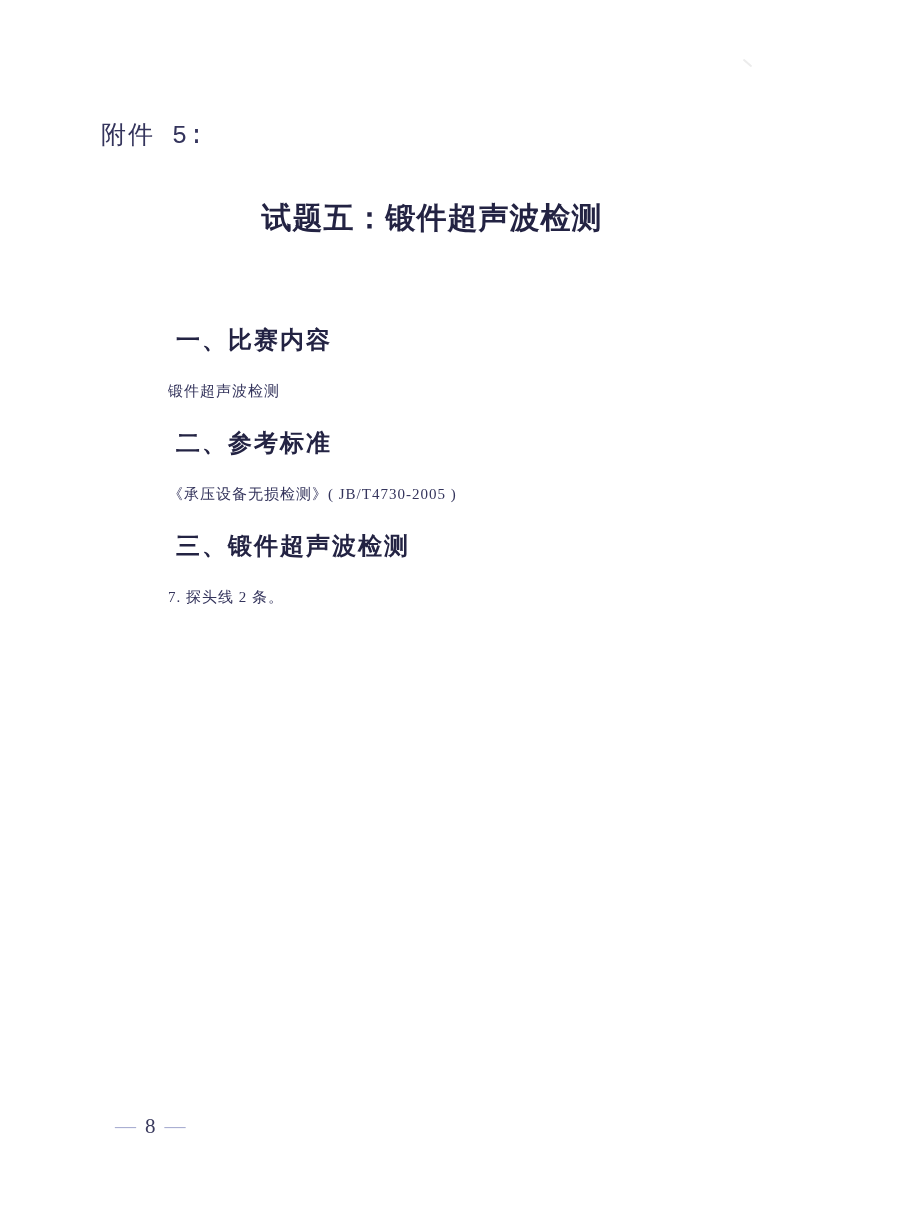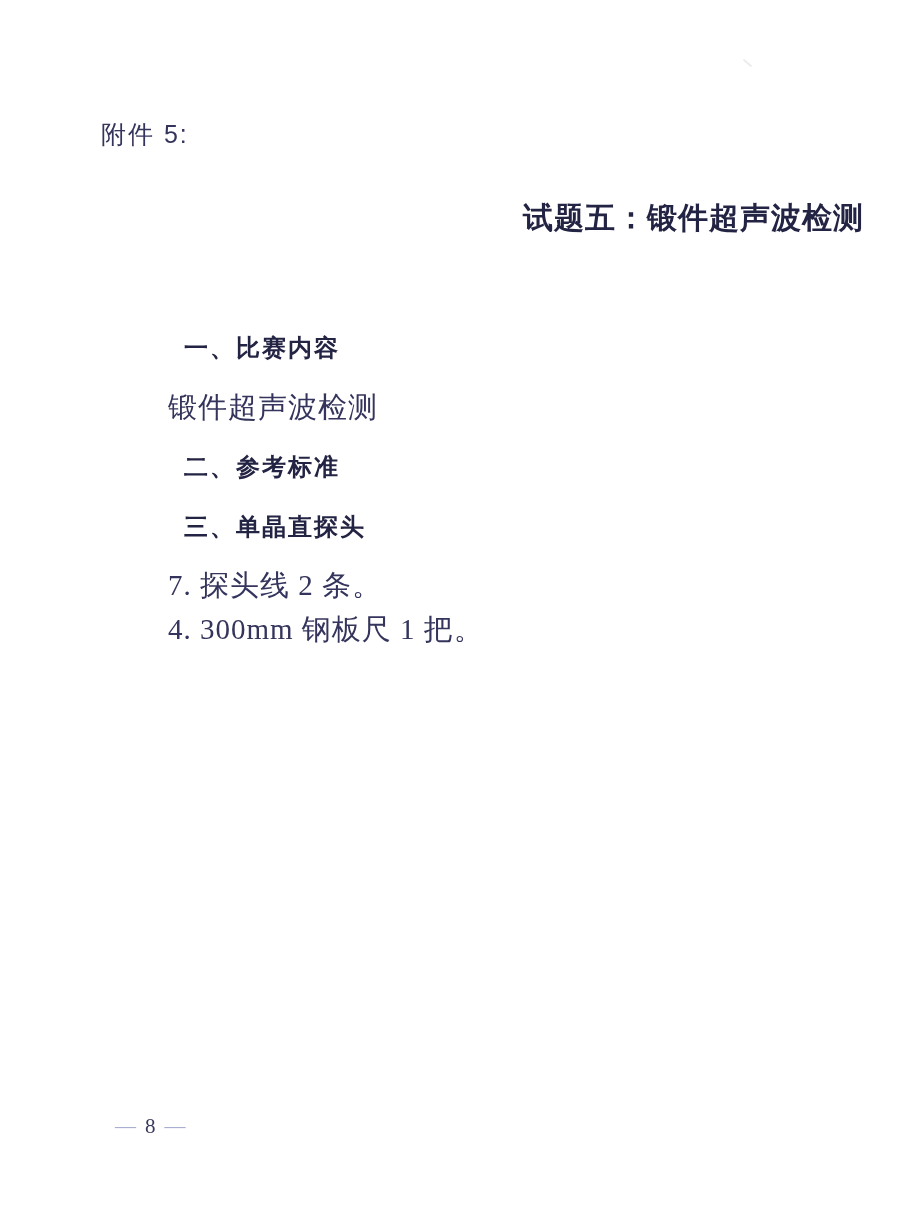--- a/index.html
+++ b/index.html
@@ -22,62 +22,62 @@
     width: 11px;
     height: 2px;
     background: #ececec;
     transform: rotate(40deg);
     border-radius: 2px;
   }
   .attachment-label {
     position: absolute;
     left: 101px;
     top: 118px;
-    font-family: Liberation Sans, sans-serif;
+    font-family: Liberation Mono, monospace;
     font-size: 25px;
     letter-spacing: 2px;
     color: #34345c;
     white-space: nowrap;
   }
   .doc-title {
     position: absolute;
     left: 0;
     top: 198px;
     width: 864px; 
     margin: 0;
-    text-align: right;
+    text-align: center;
     font-family: "Liberation Sans", "DejaVu Sans", sans-serif;
     font-weight: 700;
     font-size: 30px;
     letter-spacing: 1px;
     color: #232343;
     white-space: nowrap;
   }
   .content {
     position: absolute;
     left: 100px;
     top: 310px;
     width: 712px;
   }
   .section-heading {
-    margin: 16px;
+    margin: 8px;
     padding-left: 68px;
     font-family: "Liberation Sans", "DejaVu Sans", sans-serif;
     font-weight: 700;
     font-size: 24px;
     line-height: 43.5px;
     letter-spacing: 2px;
     color: #232343;
   }
   .para {
     margin: 0;
     text-indent: 68px;
     font-family: "Liberation Serif", "DejaVu Serif", serif;
     font-weight: 400;
-    font-size: 29px;
+    font-size: 15px;
     line-height: 43.5px;
     letter-spacing: 1px;
     color: #34345c;
   }
   .page-footer {
     position: absolute;
     left: 106px;
     top: 1114px;
     font-family: "Liberation Serif", "DejaVu Serif", serif;
     font-size: 21px;
@@ -102,24 +102,24 @@
   <div class="attachment-label">附件 5:</div>
 
   <h1 class="doc-title">试题五：锻件超声波检测</h1>
 
   <div class="content">
 
     <h2 class="section-heading">一、比赛内容</h2>
     <p class="para">锻件超声波检测</p>
 
     <h2 class="section-heading">二、参考标准</h2>
+    <p class="para">《承压设备无损检测》( JB/T4730-2005 )</p>
 
-    <h2 class="section-heading">三、单晶直探头</h2>
+    <h2 class="section-heading">三、锻件超声波检测</h2>
     <p class="para">7. 探头线 2 条。</p>
-    <p class="para">4. 300mm 钢板尺 1 把。</p>
 
   </div>
 
   <div class="page-footer">
     <span class="footer-dash">—</span><span class="footer-num">8</span><span class="footer-dash">—</span>
   </div>
 
 </div>
 
 </body></html>

